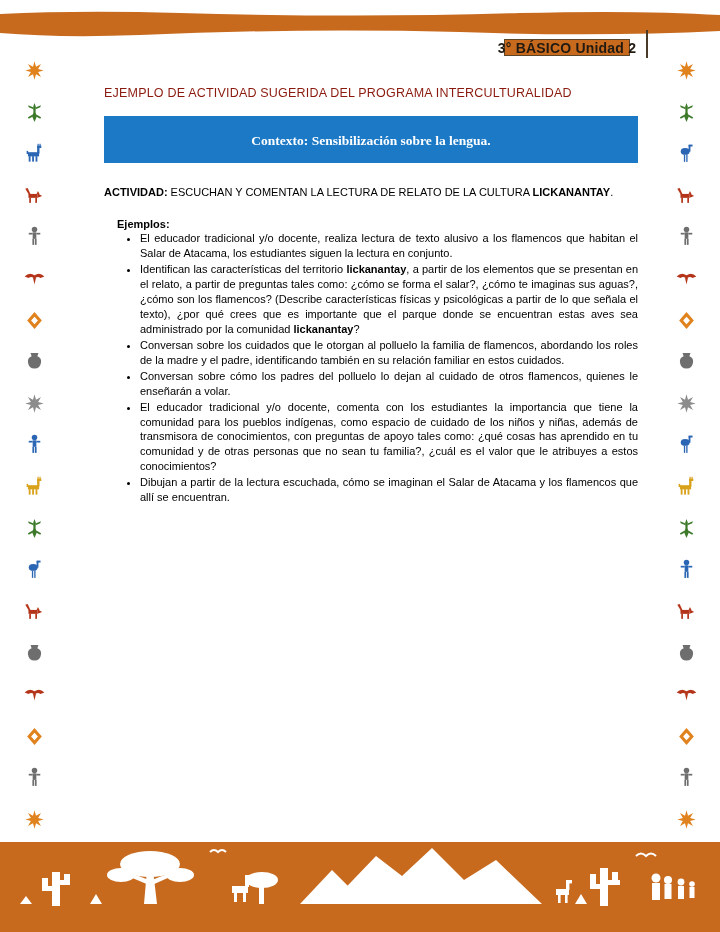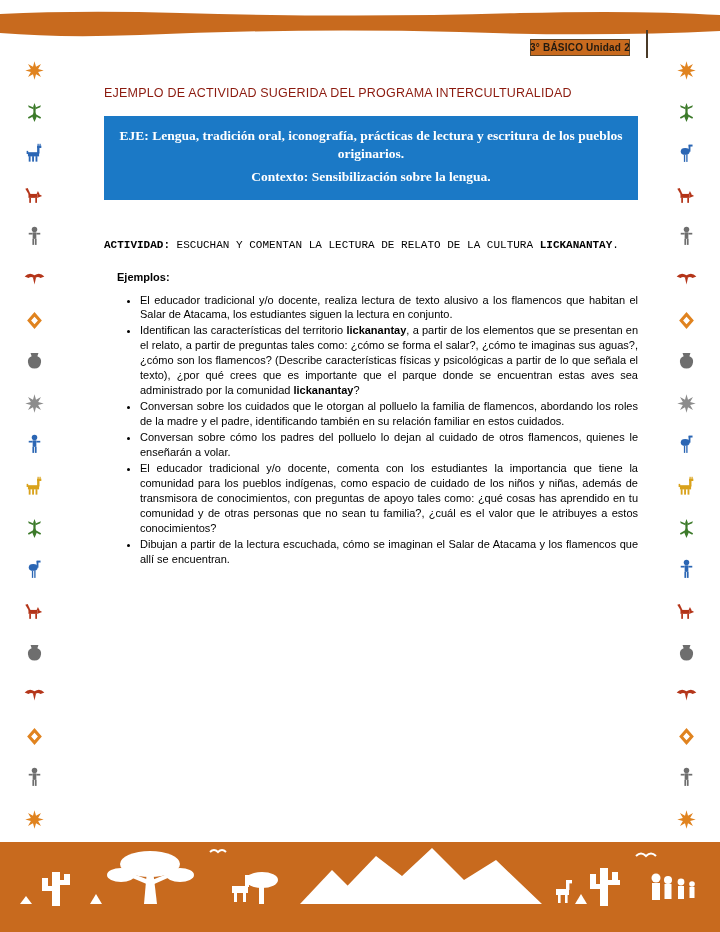--- a/index.html
+++ b/index.html
@@ -5,48 +5,48 @@
   * { margin:0; padding:0; box-sizing:border-box; }
   html,body { background:#ffffff; }
   body { font-family:"Liberation Sans", sans-serif; }
   .page { position:relative; width:720px; height:932px; margin:0 auto; background:#fff; overflow:hidden; }
 
   .orange { color: var(--frame-orange, #C86A1E); }
 
   .top-bar { position:absolute; top:10px; left:0; width:720px; height:30px; }
   .tab-stem { position:absolute; top:30px; right:72px; width:2px; height:28px; background:#4a3a28; }
   .unit-tab {
-    position:absolute; top:39px; right:90px; width:100px; height:17px;
+    position:absolute; top:39px; right:90px; width:126px; height:17px;
     background: var(--frame-orange, #C86A1E);
     border:1px solid #5d4528; color:#221a10;
-    font-size:10px; font-weight:bold; letter-spacing:.2px;
+    font-size:14px; font-weight:bold; letter-spacing:.2px;
     display:flex; align-items:center; justify-content:center; white-space:nowrap;
   }
 
   .icon-col { position:absolute; top:60px; width:36px; height:770px;
     display:flex; flex-direction:column; justify-content:space-between; align-items:center; }
   .icon-col.left { left:16px; }
   .icon-col.right { right:16px; }
   .picto { width:21px; height:21px; display:block; }
 
   .content { position:absolute; left:104px; top:86px; width:534px; }
 
   .doc-title { font-size:12.5px; font-weight:normal; color:var(--title-red,#8B1A0E); letter-spacing:.2px; }
 
   .eje-box { margin-top:16px; background:var(--eje-blue,#1B79C6); color:#fff;
     text-align:center; padding:11px 12px 13px 12px;
     font-family:"Liberation Serif", serif; font-weight:bold; font-size:13.5px; line-height:1.35; }
   .eje-box .ctx { margin-top:5px; }
 
-  .activity-line { margin-top:38px; font-size:11px; color:#000; line-height:1.35;font-family:Liberation Mono, monospace; }
+  .activity-line { margin-top:22px; font-size:11px; color:#000; line-height:1.35; }
   .activity-line .b, .examples-list .b { font-weight:bold; }
 
   .examples-label { margin-top:18px; font-size:11px; font-weight:bold; color:#000;margin-left:13px; }
 
-  .examples-list { margin-top:10px; padding-left:36px; }
+  .examples-list { margin-top:1px; padding-left:36px; }
   .examples-list li { font-size:11px; line-height:1.36; text-align:justify; color:#000; margin-bottom:1px; }
 
   .bottom-band { position:absolute; left:0; bottom:0; width:720px; height:90px; }
   .defs-holder { position:absolute; width:0; height:0; overflow:hidden; }
 </style>
 </head>
 <body>
 
 <svg class="defs-holder" aria-hidden="true">
   <symbol id="pictograph-sun" viewBox="0 0 16 16" fill="currentColor">
@@ -231,21 +231,20 @@
       </svg>
       <svg viewBox="0 0 16 16" class="picto" style="color: rgb(224, 131, 31);">
         <use href="#pictograph-sun"></use>
       </svg>
     </div>
 
   <div class="content">
     <div class="doc-title">EJEMPLO DE ACTIVIDAD SUGERIDA DEL PROGRAMA INTERCULTURALIDAD</div>
 
     <div class="eje-box">
-      <div>EJE: Lengua, tradición oral, iconografía, prácticas de lectura y escritura de los pueblos originarios.</div>
       <div class="ctx">Contexto: Sensibilización sobre la lengua.</div>
     </div>
 
     <div class="activity-line"><span class="b">ACTIVIDAD:</span><span> ESCUCHAN Y COMENTAN LA LECTURA DE RELATO DE LA CULTURA </span><span class="b">LICKANANTAY</span><span>.</span></div>
 
     <div class="examples-label">Ejemplos:</div>
 
     <ul class="examples-list">
         <li><span>El educador tradicional y/o docente, realiza lectura de texto alusivo a los flamencos que habitan el Salar de Atacama, los estudiantes siguen la lectura en conjunto.</span></li>
         <li><span>Identifican las características del territorio </span><span class="b">lickanantay</span><span>, a partir de los elementos que se presentan en el relato, a partir de preguntas tales como: ¿cómo se forma el salar?, ¿cómo te imaginas sus aguas?, ¿cómo son los flamencos? (Describe características físicas y psicológicas a partir de lo que señala el texto), ¿por qué crees que es importante que el parque donde se encuentran estas aves sea administrado por la comunidad </span><span class="b">lickanantay</span><span>?</span></li>

